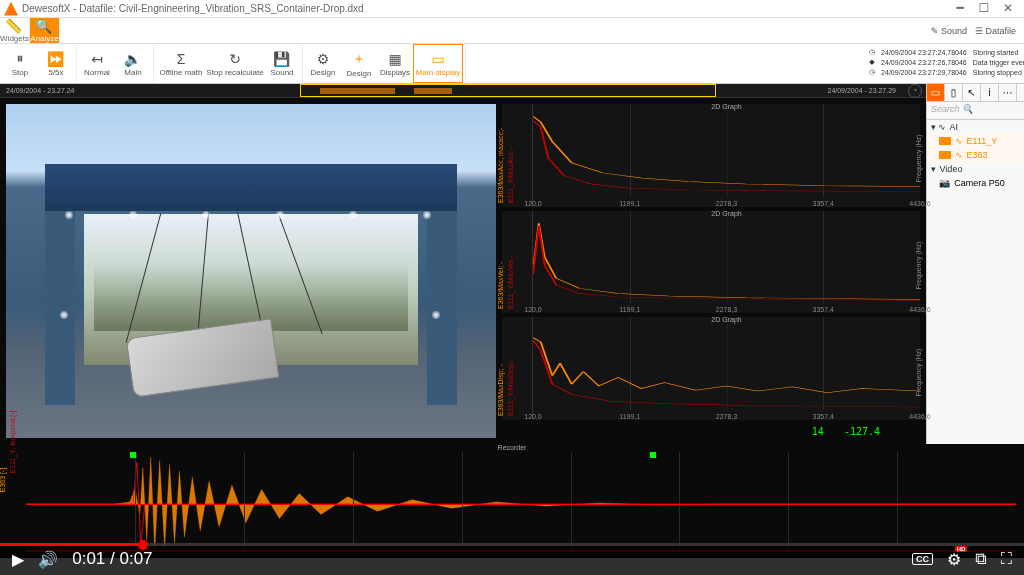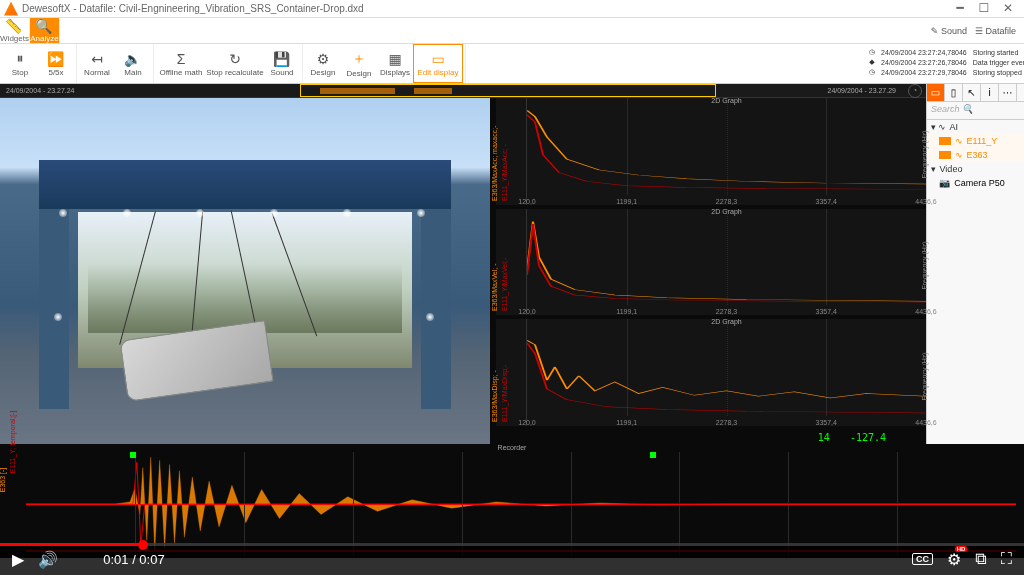--- a/index.html
+++ b/index.html
@@ -31,21 +31,21 @@
 .eventico { width: 10px; text-align: center; }
 
 
 .main { display: flex; height: 360px; background: #0a0a0a; position: relative; }
 .workspace { flex: 1; display: flex; flex-direction: column; }
 .overview { height: 14px; background: #1a1a1a; border-bottom: 1px solid #333; position: relative; display: flex; justify-content: space-between; padding: 0 30px 0 6px; align-items: center; color: #aaa; font-size: 7px; }
 .overview .yellowbox { position: absolute; left: 300px; right: 210px; top: 0; bottom: 0; border: 1px solid #ffcc00; }
 .overview .ovwave { position: absolute; left: 320px; right: 230px; top: 4px; height: 6px; background: linear-gradient(90deg, #ff8c00 0%, #ff8c00 20%, transparent 20%, transparent 25%, #ff8c00 25%, #ff8c00 35%, transparent 35%); opacity: 0.6; }
 .clockico { position: absolute; right: 4px; top: 0; width: 14px; height: 14px; border: 1px solid #555; border-radius: 50%; color: #888; text-align: center; line-height: 12px; font-size: 8px; }
 
-.content { flex: 1; display: flex; gap: 6px; }
+.content { flex: 1; display: flex; gap: 6px; padding: 6px; }
 .video { width: 490px; background: linear-gradient(180deg, #b0d0f0 0%, #c8e0f8 20%, #4a6a8a 25%, #3a5a7a 60%, #556575 75%, #6a7585 100%); position: relative; overflow: hidden; }
 .video .roof { position: absolute; top: 18%; left: 8%; right: 8%; height: 14%; background: linear-gradient(180deg, #2a4a7a, #1a3a5a); }
 .video .wall-l { position: absolute; top: 32%; left: 8%; width: 6%; bottom: 10%; background: #3a5a7a; }
 .video .wall-r { position: absolute; top: 32%; right: 8%; width: 6%; bottom: 10%; background: #3a5a7a; }
 .video .opening { position: absolute; top: 33%; left: 16%; right: 16%; height: 45%; background: linear-gradient(180deg, #e8f0f8 0%, #c0d0c0 50%, #808870 100%); }
 .video .trees { position: absolute; top: 48%; left: 18%; right: 18%; height: 20%; background: linear-gradient(180deg, transparent, #4a5a3a); opacity: 0.6; }
 .video .container { position: absolute; bottom: 15%; left: 25%; width: 30%; height: 18%; background: linear-gradient(135deg, #d8d8d8, #a8a8a8); border-radius: 10px 2px 2px 10px; transform: rotate(-8deg); border: 1px solid #888; }
 .video .cable { position: absolute; top: 32%; width: 1px; background: #333; }
 .video .cable.c1 { left: 28%; height: 40%; transform: rotate(15deg); }
 .video .cable.c2 { left: 40%; height: 42%; transform: rotate(5deg); }
@@ -90,21 +90,21 @@
 .recorder .greenmark { position: absolute; top: 0; width: 6px; height: 6px; background: #00ff00; }
 .recorder svg { width: 100%; height: 100%; }
 .recorder .redline { position: absolute; left: 0; right: 0; height: 1px; background: #ff0000; }
 
 
 .player { height: 32px; background: rgba(0,0,0,0.8); display: flex; align-items: center; padding: 0 12px; gap: 14px; color: #fff; position: absolute; bottom: 0; left: 0; right: 0; }
 .player .progress { position: absolute; top: 0; left: 0; right: 0; height: 3px; background: rgba(255,255,255,0.2); }
 .player .progress .done { height: 100%; width: 14%; background: #ff0000; position: relative; }
 .player .progress .done::after { content: ''; position: absolute; right: -5px; top: -3px; width: 10px; height: 10px; background: #ff0000; border-radius: 50%; }
 .player .pbtn { font-size: 16px; cursor: pointer; }
-.player .time { font-size: 13px; margin-left: 31px; }
+.player .time { font-size: 17px; }
 .player .spacer { flex: 1; }
 .player .cc { border: 1px solid #fff; padding: 0 3px; font-size: 9px; font-weight: bold; border-radius: 2px; }
 .player .gear { font-size: 16px; position: relative; }
 .player .gear .hd { position: absolute; top: -4px; right: -6px; background: #ff0000; color: #fff; font-size: 6px; padding: 0 2px; border-radius: 2px; font-weight: bold; }
 </style>
 </head>
 <body>
 
 <div class="titlebar">
   <div class="logo"></div>
@@ -172,21 +172,21 @@
     <div class="tbtn">
         <span class="ico" style="color:#ff8c00">＋</span>
         <span>Design</span>
       </div>
     <div class="tbtn">
         <span class="ico">▦</span>
         <span>Displays</span>
       </div>
     <div class="tbtn orange" style="width:50px">
         <span class="ico">▭</span>
-        <span>Edit display</span>
+        <span>Main display</span>
       </div>
   </div>
   <div class="eventlog">
     <table>
       <tbody>
           <tr>
             <td class="eventico">◷</td>
             <td>24/09/2004 23:27:24,78046</td>
             <td>Storing started</td>
           </tr>

